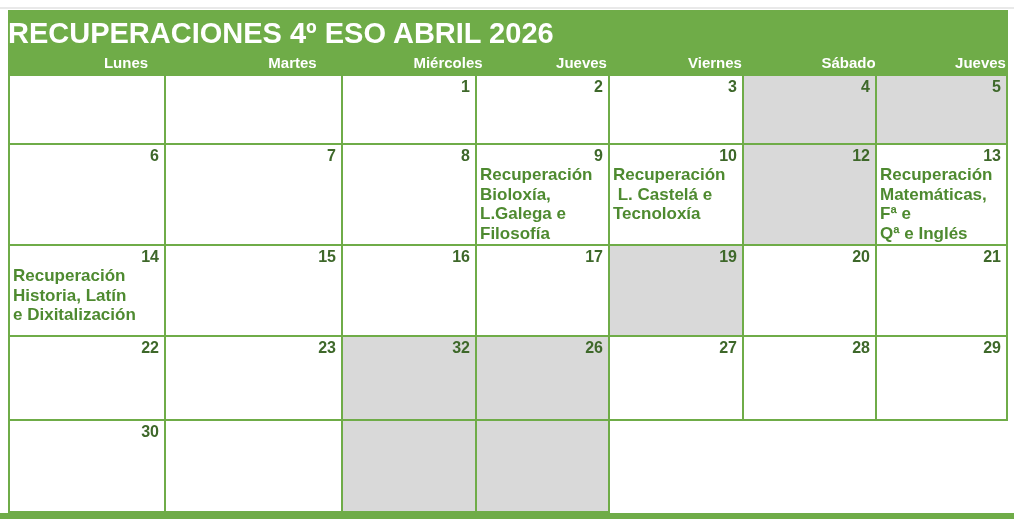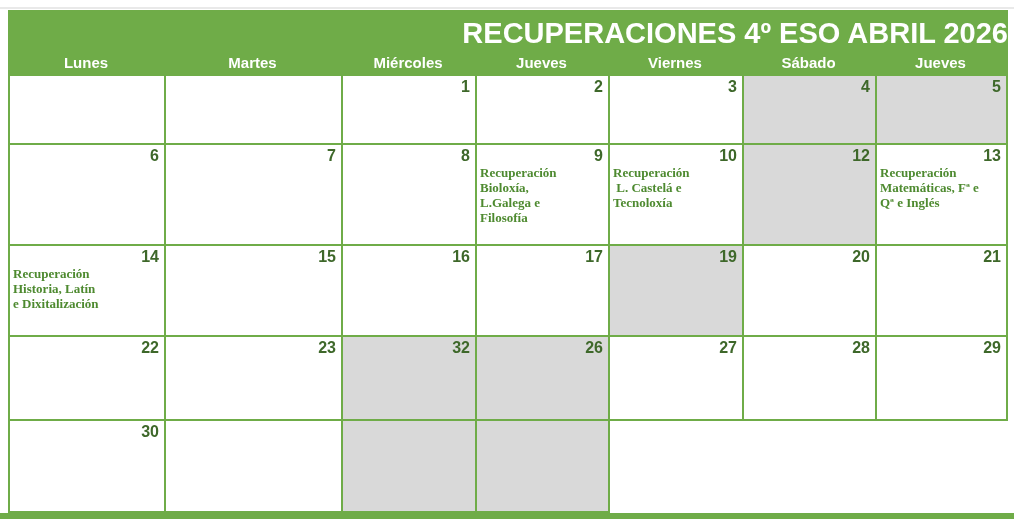--- a/index.html
+++ b/index.html
@@ -31,31 +31,32 @@
     width: 1000px;
   }
   .cal-header {
     background: var(--green);
     height: 64px;
     display: flex;
     flex-direction: column;
   }
   .cal-title {
     flex: 1;
-    text-align: right;
+    text-align: left;
     color: #ffffff;
     font-weight: bold;
     font-size: 29px;
     letter-spacing: 0px;
     padding-top: 7px;
   }
   .weekday-row {
     display: grid;
     grid-template-columns: 156px 177px 134px 133px 134px 133px 131px;
     height: 20px;
+    margin-left: 40px;
   }
   .weekday {
     color: #ffffff;
     font-weight: bold;
     font-size: 15px;
     text-align: center;
     line-height: 18px;
   }
   .grid {
     display: grid;
@@ -75,26 +76,25 @@
     text-align: right;
     font-weight: bold;
     font-size: 16px;
     line-height: 19px;
     color: var(--daynum);
     padding: 1px 5px 0 0;
     min-height: 19px;
   }
   .event {
     font-weight: bold;
-    font-size: 13px;
+    font-size: 17px;
     line-height: 1.16;
     color: var(--event);
     padding: 0 1px 0 3px;
     white-space: pre-wrap;
-    font-family: Liberation Serif, serif;
   }
   .bottombar {
     position: absolute;
     left: 0; top: 513px;
     width: 1014px; height: 6px;
     background: var(--green);
   }
 </style>
 </head>
 <body>

